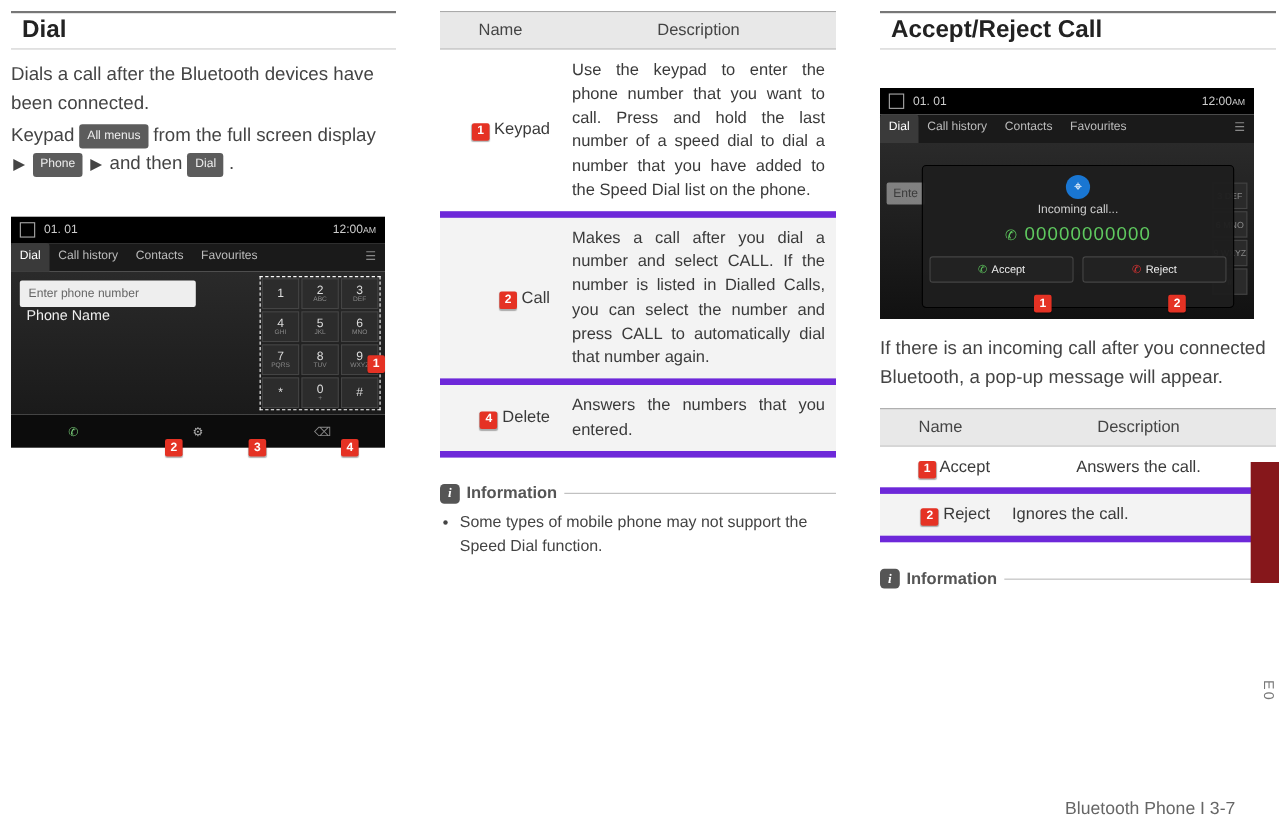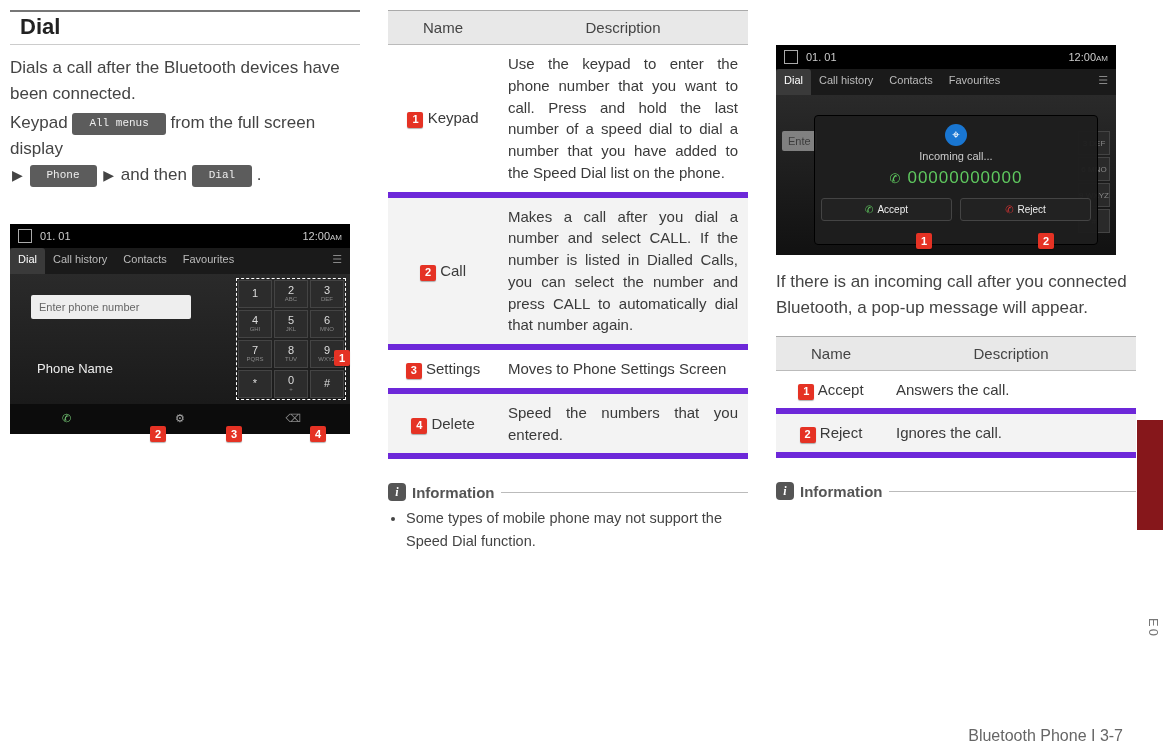--- a/index.html
+++ b/index.html
@@ -7,21 +7,21 @@
     width: 1163px;
     height: 755px;
     background: #fff;
     font-family: Arial, Helvetica, sans-serif;
     color: #3a3a3a;
     position: relative;
     overflow: hidden;
   }
   .page {
     display: flex;
-    gap: 28px;
+    gap: 40px;
     padding: 10px 24px 0 10px;
   }
   .col { flex: 1 1 0; min-width: 0; }
   .col1 { flex: 0 0 350px; }
   .col2 { flex: 0 0 360px; }
   .col3 { flex: 0 0 360px; }
 
   .section-title {
     font-size: 22px;
     font-weight: bold;
@@ -34,24 +34,24 @@
   .body-text {
     font-size: 17px;
     line-height: 1.55;
     color: #444;
   }
   .pill {
     display: inline-block;
     background: #5c5c5c;
     color: #eee;
     font-size: 11px;
-    padding: 2px 17px 3px;
+    padding: 2px 7px 3px;
     border-radius: 3px;
     vertical-align: 2px;
-    font-family: Liberation Mono, monospace;
+    font-family: Liberation Sans, sans-serif;
   }
   .arrow { font-size: 14px; padding: 0 2px; }
 
   
   .device {
     width: 340px;
     margin-top: 12px;
     position: relative;
     font-size: 11px;
     color: #ccc;
@@ -68,26 +68,26 @@
   .d-home { width:14px;height:14px;border:1px solid #aaa; }
   .d-tabs {
     background: #1a1a1a;
     display: flex;
     gap: 0;
     height: 26px;
   }
   .d-tab { padding: 5px 8px; color:#bbb; font-size:11px; }
   .d-tab.active { background:#3a3a3a; color:#fff; border-radius:3px 3px 0 0; }
   .d-body { background: linear-gradient(#2a2a2a,#1a1a1a); display:flex; }
-  .d-left { flex:1; padding:21px; }
+  .d-left { flex:1; padding:8px; }
   .d-input {
     background:#eee; color:#666; font-size:11px; padding:6px 8px;
     border-radius:2px; width:160px;
   }
-  .phone-name { color:#eee; font-size:13px; margin-top:42px; padding-left:6px; }
+  .phone-name { color:#eee; font-size:13px; padding-left:6px; }
   .d-keypad {
     display:grid; grid-template-columns:repeat(3,34px);
     grid-auto-rows:28px; gap:2px; padding:6px;
     position: relative;
   }
   .key { background:#2c2c2c; border:1px solid #444; color:#ddd;
          display:flex; flex-direction:column; align-items:center;
          justify-content:center; font-size:11px; line-height:1; }
   .key small { font-size:6px; color:#888; }
   .d-keypad-outline { position:absolute; top:4px; left:4px; right:4px; bottom:4px;
@@ -112,21 +112,21 @@
     border-top:1px solid #aaa;
   }
   table.desc th {
     background:#e8e8e8; font-weight:normal; color:#444;
     padding:8px 6px; border-bottom:1px solid #bbb; text-align:center;
   }
   table.desc td {
     padding:8px 10px; border-bottom:6px solid #6d28d9; vertical-align:middle;
     text-align:justify; line-height:1.45;
   }
-  table.desc td:first-child { width:110px; white-space:nowrap; text-align:center; }
+  table.desc td:first-child { width:110px; white-space:nowrap; text-align:right; }
   .row-alt td { background:#f3f3f3; }
 
   
   .info-head {
     display:flex; align-items:center; gap:6px;
     font-size:15px; font-weight:bold; color:#555;
     margin-top:24px;
   }
   .info-head .hr { flex:1; height:1px; background:#bbb; }
   .info-icon {
@@ -286,42 +286,39 @@
         <th>Description</th>
       </tr>
       <tr>
         <td><span class="nm">1</span> <span>Keypad</span></td>
         <td>Use the keypad to enter the phone number that you want to call. Press and hold the last number of a speed dial to dial a number that you have added to the Speed Dial list on the phone.</td>
       </tr>
       <tr class="row-alt">
         <td><span class="nm">2</span> <span>Call</span></td>
         <td>Makes a call after you dial a number and select CALL. If the number is listed in Dialled Calls, you can select the number and press CALL to automatically dial that number again.</td>
       </tr>
-      <tr>
-        <td><span class="nm">3</span> <span>Settings</span></td>
-        <td>Moves to Phone Settings Screen</td>
-      </tr>
       <tr class="row-alt">
         <td><span class="nm">4</span> <span>Delete</span></td>
-        <td>Speed the numbers that you entered.</td>
+        <td>Answers the numbers that you entered.</td>
       </tr>
     </tbody>
       </table>
 
     <div class="info-head">
       <span class="info-icon">i</span>
       <span>Information</span>
       <span class="hr"></span>
     </div>
     <ul class="info-body">
       <li>Some types of mobile phone may not support the Speed Dial function.</li>
     </ul>
   </div>
 
   <div class="col col3">
+    <div class="section-title">Accept/Reject Call</div>
 
     <div class="device" style="margin-top:6px">
       <div class="d-status">
         <span class="d-home"></span>
         <span>01. 01</span>
         <span style="flex:1"></span>
         <span><span>12:00</span><small style="font-size:8px">AM</small></span>
       </div>
       <div class="d-tabs">
         <div class="d-tab active">Dial</div>
@@ -357,21 +354,21 @@
     <p class="body-text" style="margin-top:14px">If there is an incoming call after you connected Bluetooth, a pop-up message will appear.</p>
 
     <table class="desc" style="margin-top:14px">
       <tbody>
           <tr>
         <th>Name</th>
         <th>Description</th>
       </tr>
       <tr>
         <td><span class="nm">1</span> <span>Accept</span></td>
-        <td style="text-align:left">Answers the call.</td>
+        <td style="text-align:center">Answers the call.</td>
       </tr>
       <tr class="row-alt">
         <td><span class="nm">2</span> <span>Reject</span></td>
         <td style="text-align:left">Ignores the call.</td>
       </tr>
     </tbody>
       </table>
 
     <div class="info-head">
       <span class="info-icon">i</span>

